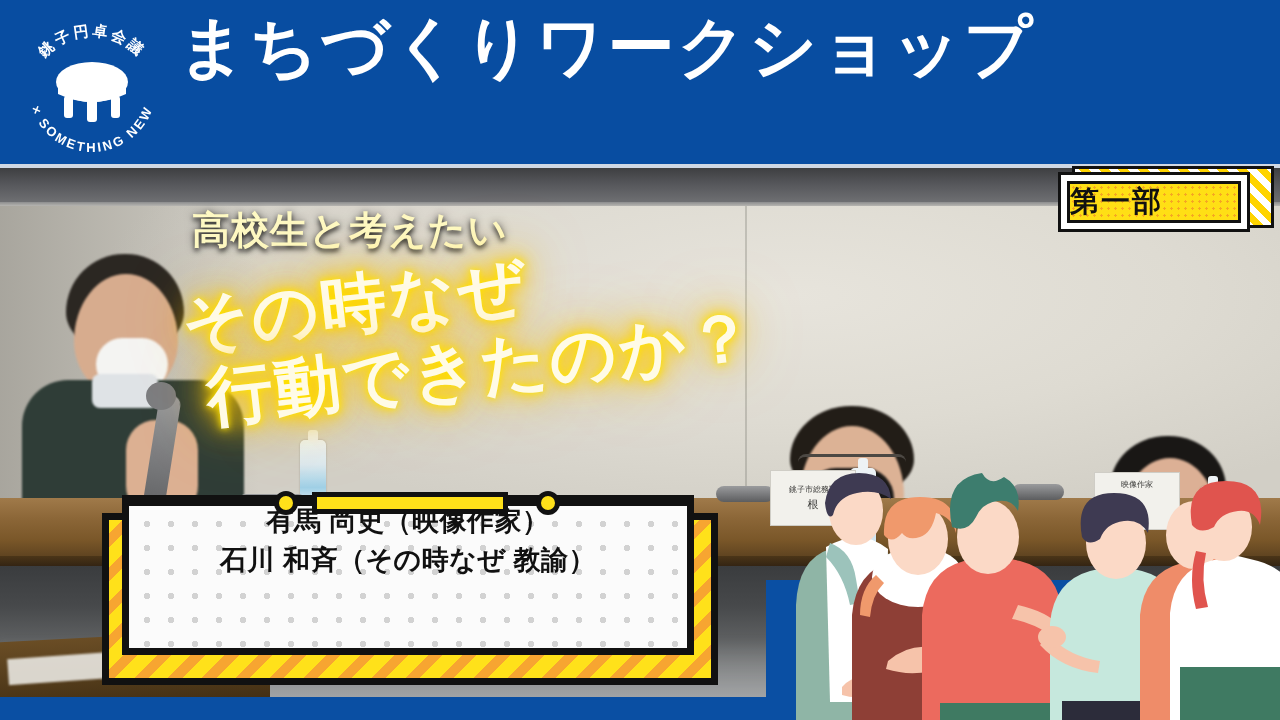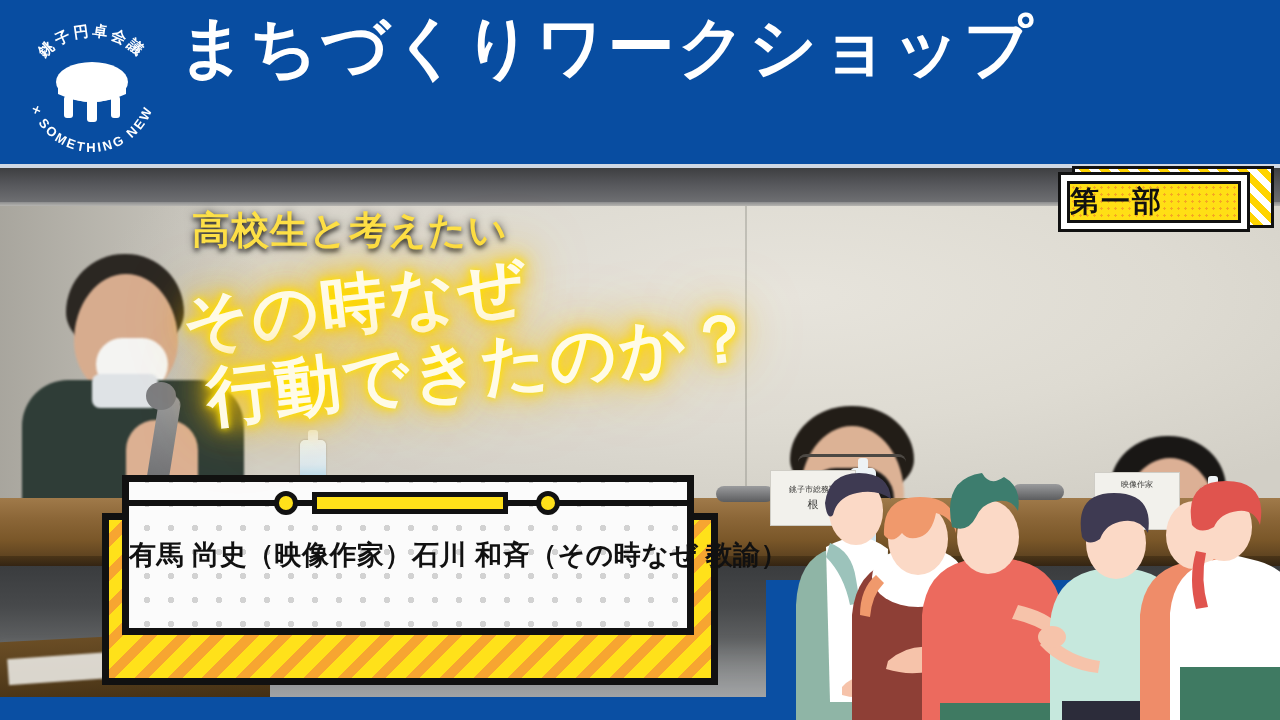--- a/index.html
+++ b/index.html
@@ -121,21 +121,21 @@
     display:flex;align-items:center;justify-content:flex-start;
   }
   .badgeInner span{
     font-size:29px;font-weight:700;color:#111;letter-spacing:2px;line-height:1;
     transform:translateY(-1px);
   }
 
   
   .kouko{
     position:absolute;left:192px;top:205px;
-    font-size:38px;font-weight:700;color:#fde047;letter-spacing:1px;white-space:nowrap;
+    font-size:38px;font-weight:700;color:#fef9c3;letter-spacing:1px;white-space:nowrap;
     text-shadow:0 3px 5px rgba(0,0,0,.75),0 0 10px rgba(0,0,0,.5);
   }
   .bigQ{
     position:absolute;left:178px;top:286px;width:600px;
     transform:rotate(-6.5deg);transform-origin:left top;
     font-size:66px;font-weight:700;line-height:76px;letter-spacing:2px;
     color:#fffbe6;white-space:nowrap;
     text-shadow:
       0 0 6px #ffe600,0 0 14px #ffd400,0 0 26px #ffc800,
       0 0 42px rgba(255,200,0,.85),0 0 64px rgba(255,190,0,.55);
@@ -143,26 +143,26 @@
   .bigQ .l2{padding-left:16px;}
 
   
   .nameStripe{
     position:absolute;left:102px;top:513px;width:616px;height:172px;
     background:
       repeating-linear-gradient(-45deg,#ffe11a 0 14px,#f7a531 14px 24px);
     border:7px solid #111;box-sizing:border-box;
   }
   .nameCard{
-    position:absolute;left:122px;top:475px;width:572px;height:160px;
+    position:absolute;left:122px;top:495px;width:572px;height:160px;
     background:#fbfbfb;
     background-image:radial-gradient(#d2d2d2 3.2px, transparent 3.4px);
     background-size:24px 24px;background-position:6px 10px;
     border:7px solid #111;box-sizing:border-box;
-    display:flex;align-items:center;justify-content:space-between;
+    display:flex;flex-direction:column;align-items:center;justify-content:flex-start;
   }
   .nameCard .ln{
     font-size:27px;font-weight:700;color:#111;line-height:39px;letter-spacing:.5px;white-space:nowrap;
   }
   
   .hanger{position:absolute;left:122px;top:489px;width:572px;height:26px;}
   .hanger .bar{position:absolute;left:0;top:11px;width:572px;height:6px;background:#111;}
   .hanger .dot{position:absolute;top:2px;width:24px;height:24px;border-radius:50%;
     background:#ffe11a;border:5px solid #111;box-sizing:border-box;}
   .hanger .dot.d1{left:152px;}

